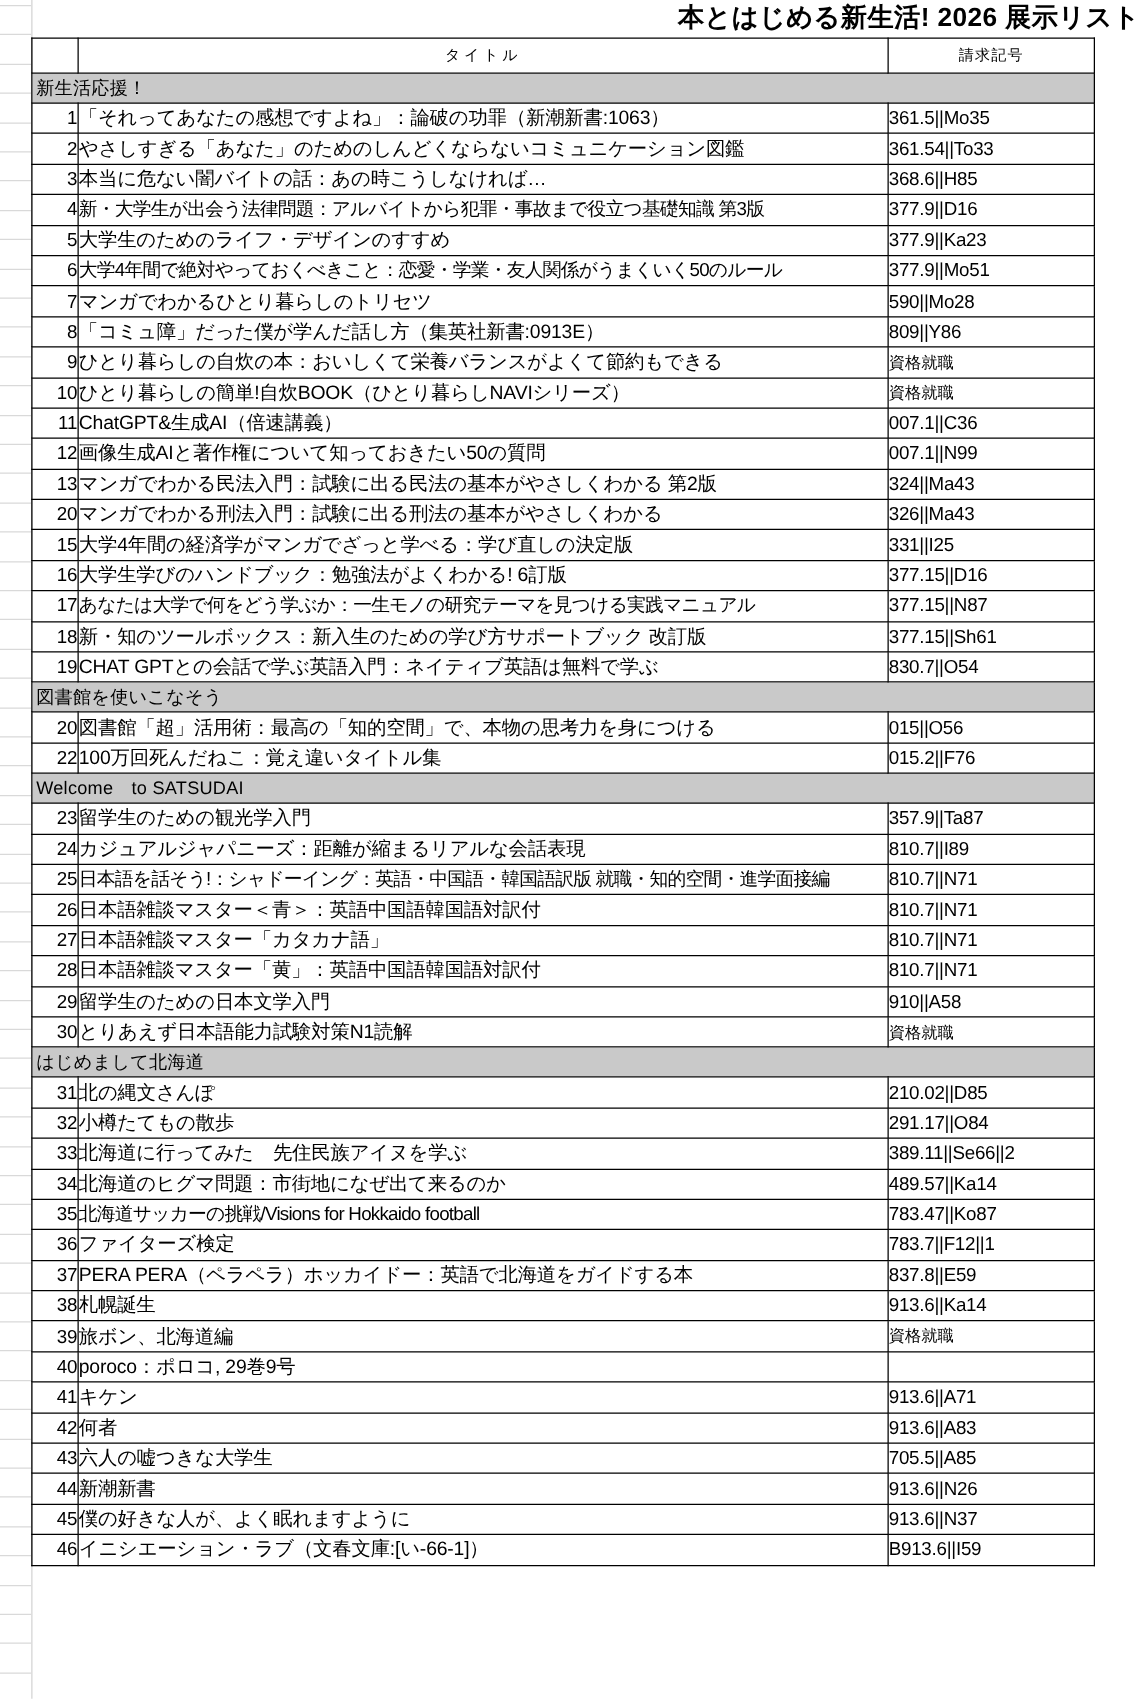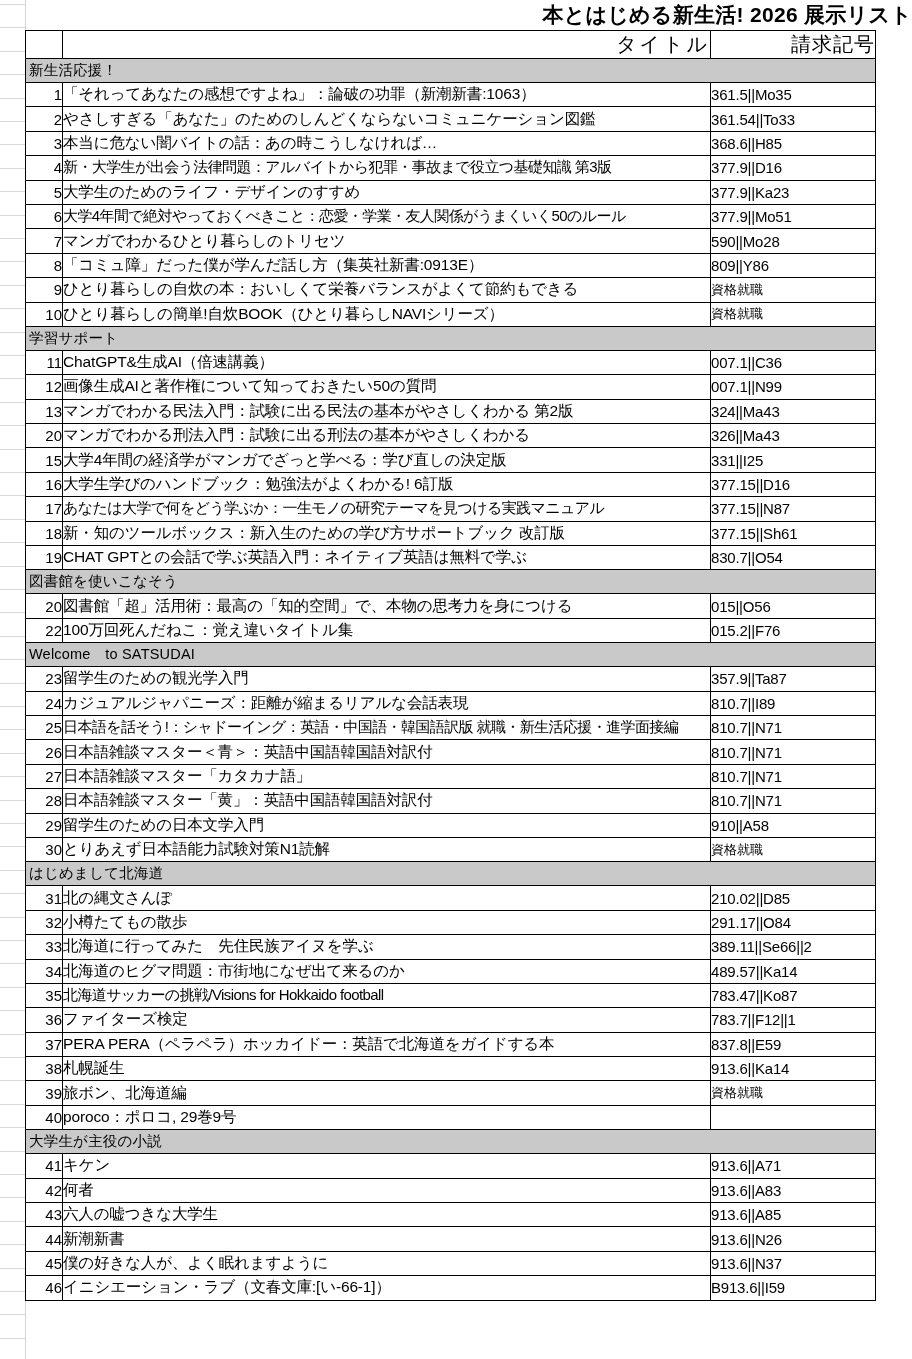--- a/index.html
+++ b/index.html
@@ -75,23 +75,23 @@
   table.booklist td {
     border: 1.2px solid #000;
     padding: 0;
     vertical-align: middle;
     overflow: hidden;
     white-space: nowrap;
   }
 
   thead th {
     height: 27px;
-    font-size: 20px;
+    font-size: 12px;
     font-weight: normal;
-    text-align: right;
+    text-align: center;
     letter-spacing: 3px;
   }
   thead th.h-num { letter-spacing: 0; }
   thead th.h-call { letter-spacing: 1px; }
 
   tr.section td {
     background: #c9c9c9;
     height: 23px;
     font-size: 14.5px;
     font-weight: normal;
@@ -252,23 +252,20 @@
           <tr class="item">
             <td class="num">9</td>
             <td class="title">ひとり暮らしの自炊の本：おいしくて栄養バランスがよくて節約もできる</td>
             <td class="call jp">資格就職</td>
           </tr>
           <tr class="item">
             <td class="num">10</td>
             <td class="title">ひとり暮らしの簡単!自炊BOOK（ひとり暮らしNAVIシリーズ）</td>
             <td class="call jp">資格就職</td>
           </tr>
-          <tr class="section">
-            <td colspan="3">学習サポート</td>
-          </tr>
           <tr class="item">
             <td class="num">11</td>
             <td class="title">ChatGPT&amp;生成AI（倍速講義）</td>
             <td class="call">007.1||C36</td>
           </tr>
           <tr class="item">
             <td class="num">12</td>
             <td class="title">画像生成AIと著作権について知っておきたい50の質問</td>
             <td class="call">007.1||N99</td>
           </tr>
@@ -328,21 +325,21 @@
             <td class="title">留学生のための観光学入門</td>
             <td class="call">357.9||Ta87</td>
           </tr>
           <tr class="item">
             <td class="num">24</td>
             <td class="title">カジュアルジャパニーズ：距離が縮まるリアルな会話表現</td>
             <td class="call">810.7||I89</td>
           </tr>
           <tr class="item">
             <td class="num">25</td>
-            <td class="title tight">日本語を話そう!：シャドーイング：英語・中国語・韓国語訳版 就職・新生活応援・進学面接編</td>
+            <td class="title tight">日本語を話そう!：シャドーイング：英語・中国語・韓国語訳版 就職・知的空間・進学面接編</td>
             <td class="call">810.7||N71</td>
           </tr>
           <tr class="item">
             <td class="num">26</td>
             <td class="title">日本語雑談マスター＜青＞：英語中国語韓国語対訳付</td>
             <td class="call">810.7||N71</td>
           </tr>
           <tr class="item">
             <td class="num">27</td>
             <td class="title">日本語雑談マスター「カタカナ語」</td>
@@ -409,37 +406,34 @@
           <tr class="item">
             <td class="num">39</td>
             <td class="title">旅ボン、北海道編</td>
             <td class="call jp">資格就職</td>
           </tr>
           <tr class="item">
             <td class="num">40</td>
             <td class="title">poroco：ポロコ, 29巻9号</td>
             <td class="call"></td>
           </tr>
-          <tr class="section">
-            <td colspan="3">大学生が主役の小説</td>
-          </tr>
           <tr class="item">
             <td class="num">41</td>
             <td class="title">キケン</td>
             <td class="call">913.6||A71</td>
           </tr>
           <tr class="item">
             <td class="num">42</td>
             <td class="title">何者</td>
             <td class="call">913.6||A83</td>
           </tr>
           <tr class="item">
             <td class="num">43</td>
             <td class="title">六人の嘘つきな大学生</td>
-            <td class="call">913.6||A85</td>
+            <td class="call">705.5||A85</td>
           </tr>
           <tr class="item">
             <td class="num">44</td>
             <td class="title">新潮新書</td>
             <td class="call">913.6||N26</td>
           </tr>
           <tr class="item">
             <td class="num">45</td>
             <td class="title">僕の好きな人が、よく眠れますように</td>
             <td class="call">913.6||N37</td>

